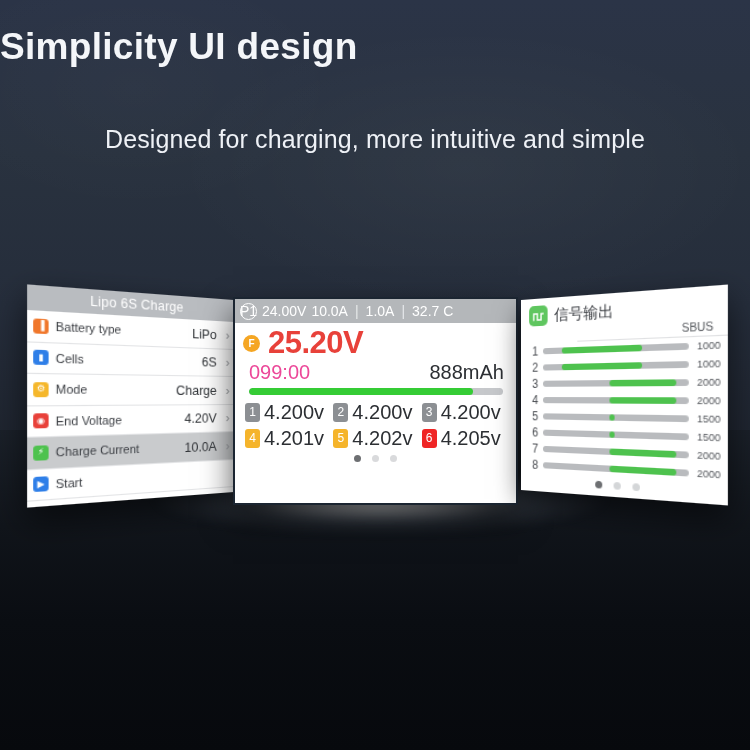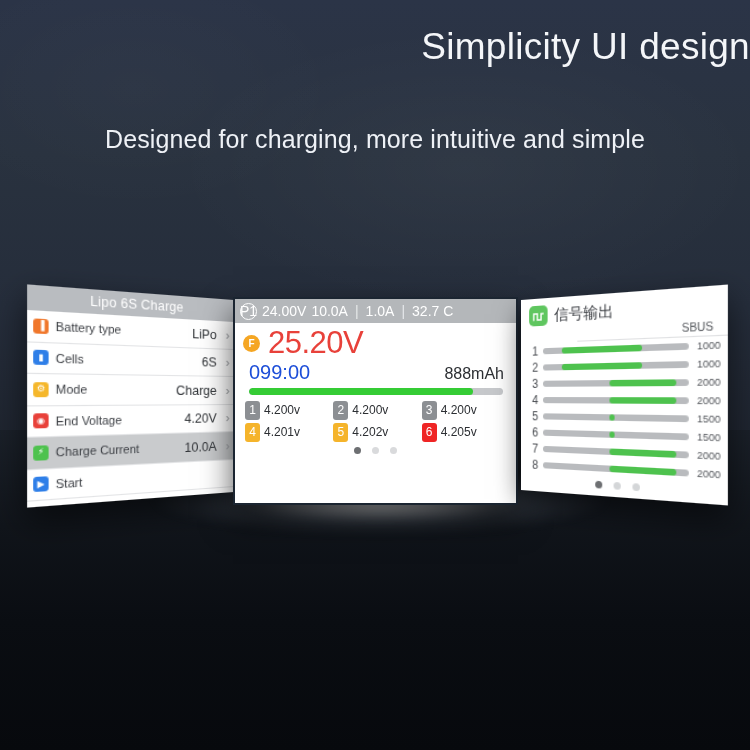--- a/index.html
+++ b/index.html
@@ -32,22 +32,22 @@
     pointer-events:none;
   }
   .floor-glow2{
     position:absolute;left:170px;top:480px;width:420px;height:70px;
     background:radial-gradient(ellipse 200px 24px at 50% 30%, rgba(255,255,255,.75), rgba(255,255,255,0) 70%);
     filter:blur(6px);
   }
 
   
   .title{
-    position:absolute;left:0;top:26px;width:750px;text-align:right;
-    color:#f4f6f9;font-size:37px;font-weight:400;letter-spacing:.3px;
+    position:absolute;left:0;top:26px;width:750px;text-align:left;
+    color:#f4f6f9;font-size:37px;font-weight:700;letter-spacing:.3px;
   }
   .subtitle{
     position:absolute;left:0;top:125px;width:750px;text-align:center;
     color:#eef1f6;font-size:25px;font-weight:400;letter-spacing:.1px;
   }
 
   
   .left-wrap{
     position:absolute;left:36px;top:300px;width:198px;height:192px;
     transform:perspective(620px) rotateY(26deg);
@@ -95,42 +95,42 @@
   }
   .cbar .sep{color:#e6e8ea;font-weight:300;padding:0 2px;}
   .cmain{
     display:flex;align-items:center;padding:4px 10px 0 8px;gap:8px;
   }
   .fbadge{
     width:17px;height:17px;border-radius:50%;background:#f5a623;color:#fff;
     font-size:10px;font-weight:700;display:flex;align-items:center;justify-content:center;
     flex:0 0 auto;
   }
-  .cvolt{font-size:31px;color:#e8413a;letter-spacing:-.5px;line-height:1.05;}
+  .cvolt{font-size:31px;color:#e8413a;letter-spacing:-.5px;line-height:1.05;font-weight:bold;}
   .camp{font-size:31px;color:#2fc42f;letter-spacing:-.5px;line-height:1.05;margin-left:auto;}
   .crow2{
     display:flex;align-items:baseline;padding:1px 12px 0 14px;
   }
-  .ctime{font-size:20px;color:#1d4ed8;}
-  .cmah{font-size:16px;color:#2c2f33;margin-left:auto;}
+  .ctime{font-size:20px;color:#ec4899;}
+  .cmah{font-size:20px;color:#2c2f33;margin-left:auto;}
   .cbarwrap{
     margin:4px 13px 0 14px;height:7px;border-radius:4px;background:#c6c8cb;overflow:hidden;
   }
   .cbarfill{height:100%;background:#35cc35;border-radius:4px;}
   .cells{
     display:grid;grid-template-columns:repeat(3,1fr);
     gap:3px 2px;padding:6px 8px 0 10px;
   }
   .cell{display:flex;align-items:center;gap:4px;}
   .cellnum{
     width:15px;height:19px;border-radius:3px;color:#fff;
     font-size:12px;display:flex;align-items:center;justify-content:center;
     flex:0 0 auto;
   }
-  .cellv{font-size:12px;color:#2c2f33;}
+  .cellv{font-size:20px;color:#2c2f33;}
   .dots{display:flex;justify-content:center;gap:11px;padding-top:5px;}
   .dot{width:7px;height:7px;border-radius:50%;background:#d9dadc;}
   .dot.on{background:#6d6f72;}
 
   
   .right-wrap{
     position:absolute;left:521px;top:300px;width:198px;height:190px;
     transform:perspective(620px) rotateY(-26deg);
     transform-origin:left center;
   }

